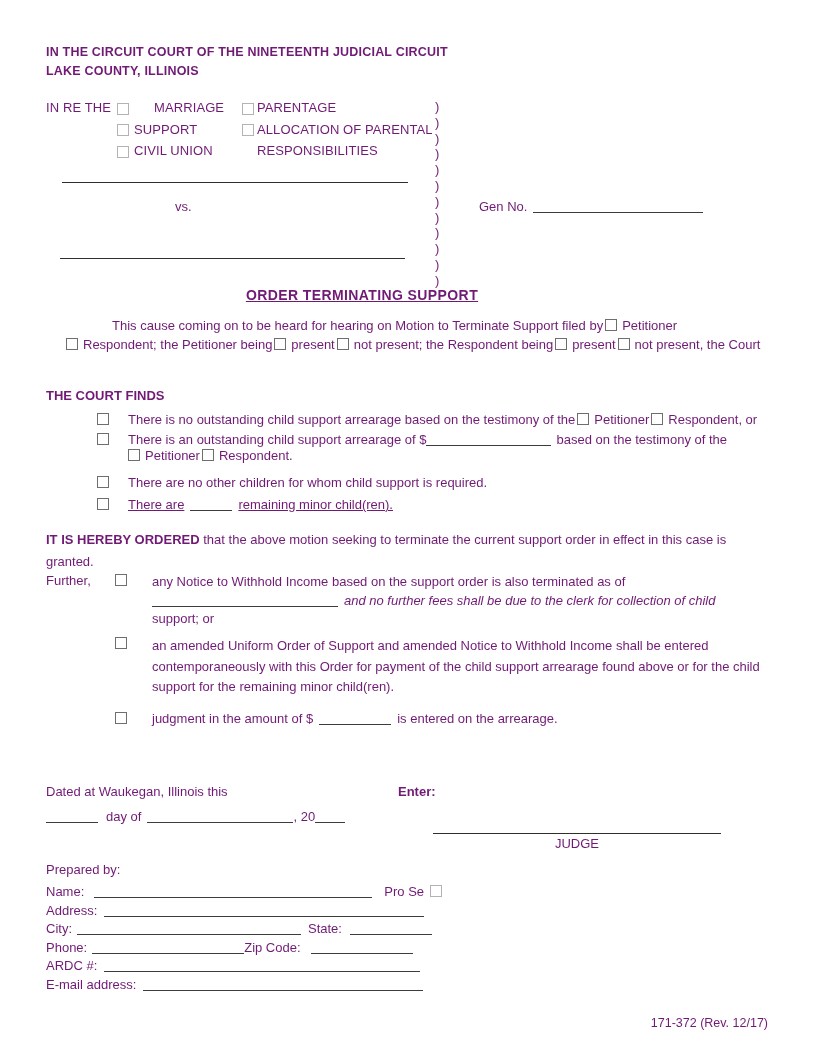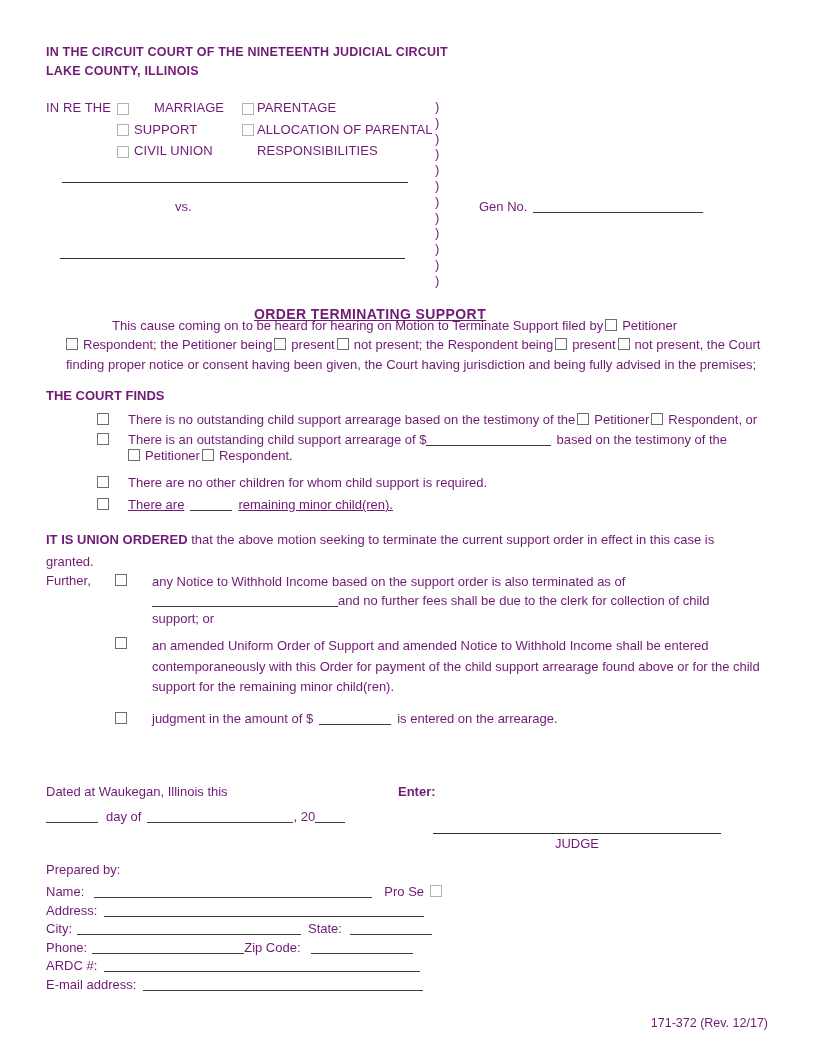--- a/index.html
+++ b/index.html
@@ -84,32 +84,31 @@
 
     <div class="abs fieldline" style="left:16px;top:70px;width:346px;height:16px;"></div>
     <span class="abs" style="left:129px;top:103px;">vs.</span>
     <div class="abs fieldline" style="left:14px;top:146px;width:345px;height:16px;"></div>
 
     <div class="abs ln" style="left:433px;top:103px;">
       <span>Gen No.</span><span class="bl" style="width:170px;margin-left:6px;"></span>
     </div>
   </div>
 
-  <div class="abs center" style="left:0;top:306px;width:724px;margin-left:8px;">
+  <div class="abs center" style="left:0;top:287px;width:724px;">
     <span class="b title">ORDER TERMINATING SUPPORT</span>
   </div>
 
   <div class="abs opening" style="left:46px;top:316px;">
     <div class="ln l1">
       <span>This cause coming on to be heard for hearing on Motion to Terminate Support filed by</span><span class="cbx"></span><span>Petitioner</span>
     </div>
     <div class="ln">
       <span class="cbx ml0"></span><span>Respondent; the Petitioner being</span><span class="cbx"></span><span>present</span><span class="cbx"></span><span>not present; the Respondent being</span><span class="cbx"></span><span>present</span><span class="cbx"></span><span>not present, the Court</span>
     </div>
-    <div class="ln">finding proper notice or consent having been given, the Court having jurisdiction and being fully advised in the premises;</div>
   </div>
 
   <div class="abs b" style="left:46px;top:388px;">THE COURT FINDS</div>
 
   <div class="abs findrow" style="left:97px;top:412px;">
     <span class="cbx ml0 cb-cell"></span>
     <span class="txt ln">
       <span>There is no outstanding child support arrearage based on the testimony of the</span><span class="cbx"></span><span>Petitioner</span><span class="cbx"></span><span>Respondent, or</span>
     </span>
   </div>
@@ -129,33 +128,33 @@
 
   <div class="abs findrow" style="left:97px;top:497px;text-decoration:underline;">
     <span class="cbx ml0 cb-cell"></span>
     <span class="txt ln">
       <span>There are</span><span class="bl" style="width:42px;margin:0 6px;"></span><span>remaining minor child(ren).</span>
     </span>
   </div>
 
   <div class="abs lh22" style="left:46px;top:529px;width:730px;">
     <div class="ln">
-      <span class="b">IT IS UNION ORDERED</span>
+      <span class="b">IT IS HEREBY ORDERED</span>
       <span>that the above motion seeking to terminate the current support order in effect in this case is</span>
     </div>
     <div class="ln">granted.</div>
   </div>
 
   <span class="abs" style="left:46px;top:573px;">Further,</span>
 
   <div class="abs frow" style="left:115px;top:573px;">
     <span class="cbx ml0 cb-cell"></span>
     <span class="txt lh185">
       <span class="ln">any Notice to Withhold Income based on the support order is also terminated as of</span><br>
-      <span class="ln"><span class="bl" style="width:186px;"></span><span style="margin-left:0;">and no further fees shall be due to the clerk for collection of child</span></span><br>
+      <span class="ln"><span class="bl" style="width:186px;"></span><span style="margin-left:6px;font-style:italic;">and no further fees shall be due to the clerk for collection of child</span></span><br>
       <span class="ln">support; or</span>
     </span>
   </div>
 
   <div class="abs frow" style="left:115px;top:636px;">
     <span class="cbx ml0 cb-cell"></span>
     <span class="txt lh205">
       <span class="ln">an amended Uniform Order of Support and amended Notice to Withhold Income shall be entered</span><br>
       <span class="ln">contemporaneously with this Order for payment of the child support arrearage found above or for the child</span><br>
       <span class="ln">support for the remaining minor child(ren).</span>

